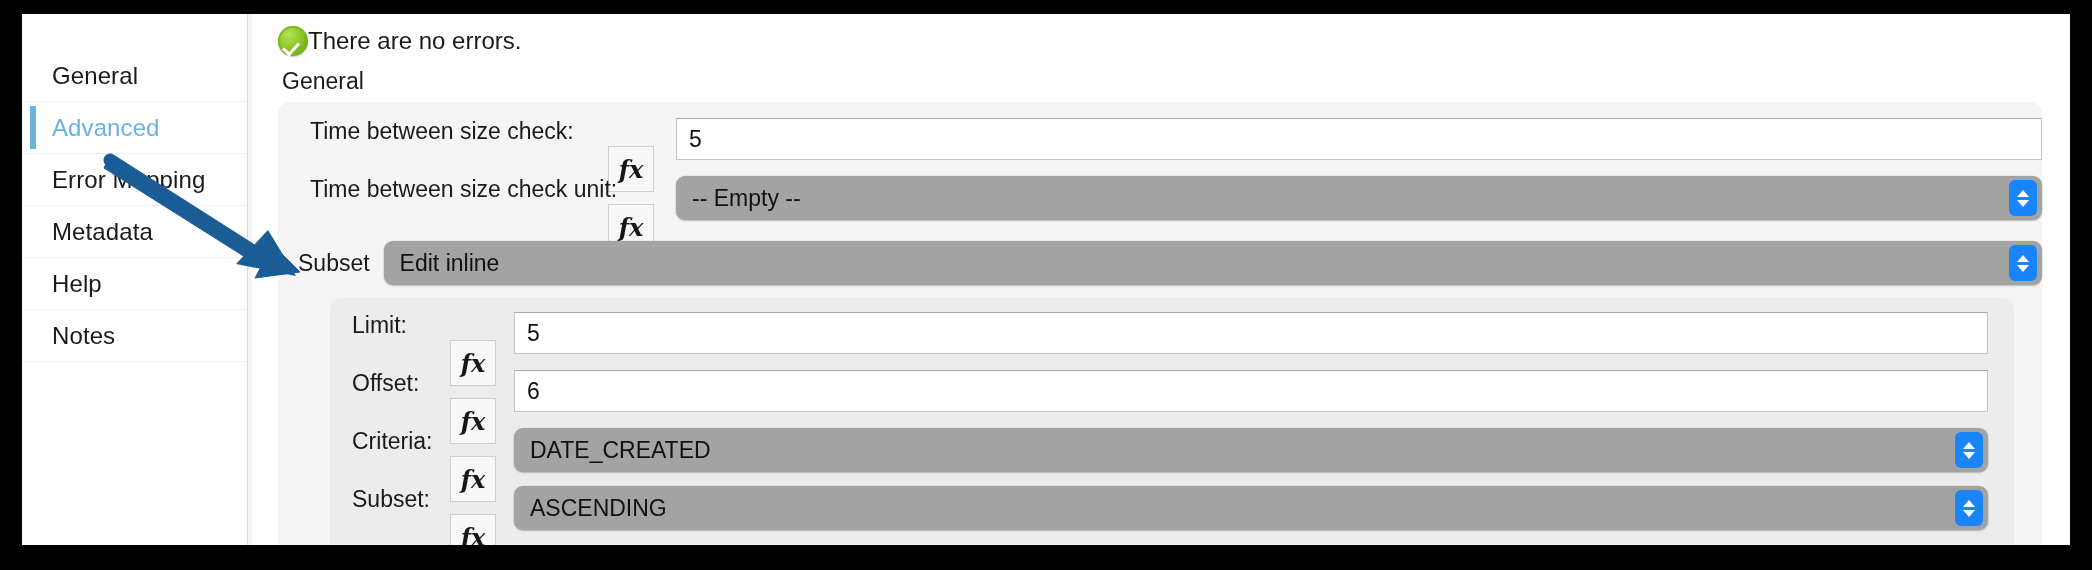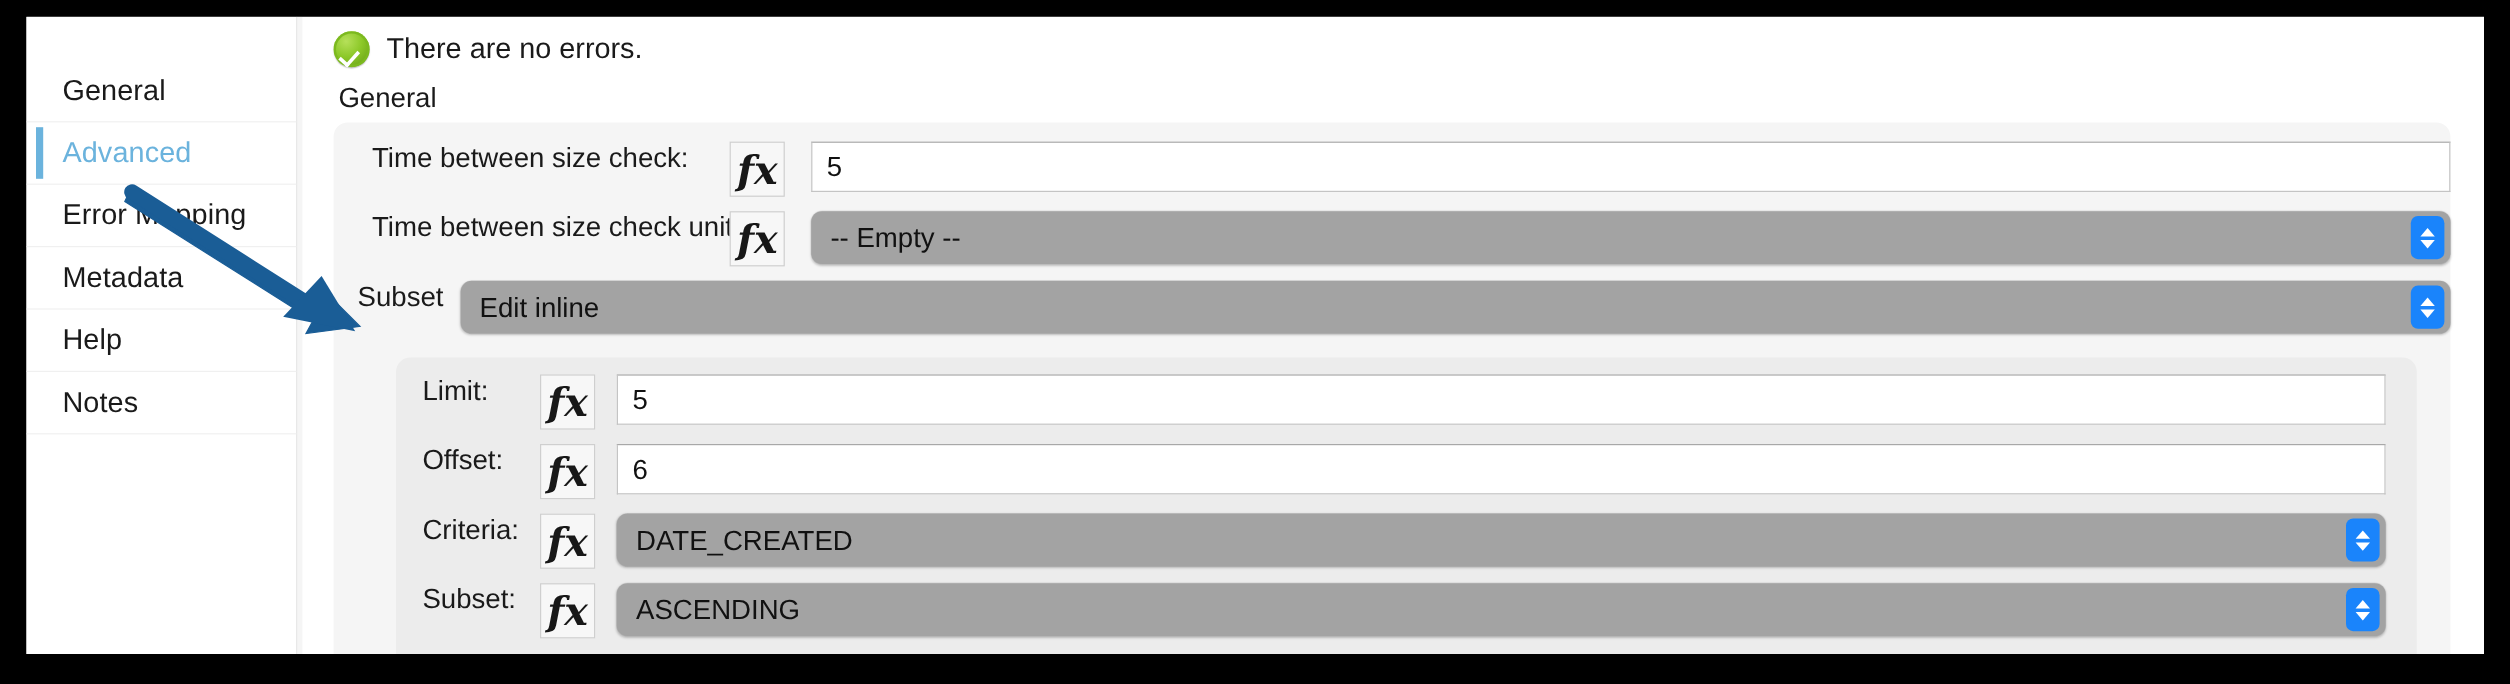--- a/index.html
+++ b/index.html
@@ -80,21 +80,21 @@
     left: 12px;
     top: 0;
     right: 0;
     bottom: 0;
   }
 
   
   #status-row {
     display: flex;
     align-items: center;
-    gap: 14px;
+    gap: 0;
     height: 54px;
     padding-left: 18px;
     box-sizing: border-box;
   }
   .check-icon {
     width: 30px;
     height: 30px;
     flex: 0 0 30px;
     border-radius: 50%;
     background: radial-gradient(circle at 35% 28%, #b6e05a 0%, #8cc828 45%, #5f9612 100%);
@@ -166,23 +166,24 @@
     height: 46px;
     flex: 0 0 46px;
     border: 1px solid #cfcfcf;
     background: #f7f7f7;
     display: flex;
     align-items: center;
     justify-content: center;
     font-family: "DejaVu Serif", serif;
     font-style: italic;
     font-weight: bold;
-    font-size: 33px;
+    font-size: 24px;
     color: #171717;
     box-sizing: border-box;
+    margin-top: 28px;
   }
 
   
   .txt {
     flex: 1 1 auto;
     height: 42px;
     background: #ffffff;
     border: 1px solid #c4c4c4;
     border-top-color: #a8a8a8;
     box-sizing: border-box;
@@ -230,21 +231,21 @@
     height: 0;
     border-left: 6px solid transparent;
     border-right: 6px solid transparent;
   }
   .popup .stepper .up { border-bottom: 7px solid #ffffff; }
   .popup .stepper .dn { border-top: 7px solid #ffffff; }
 
   
   .subset-row {
     display: flex;
-    align-items: flex-start;
+    align-items: center;
     height: 58px;
     padding-left: 20px;
   }
   .subset-row .label {
     font-size: 23px;
     color: #1a1a1a;
     margin-right: 14px;
     white-space: nowrap;
   }
   .subset-row .popup { margin-left: 0; }

